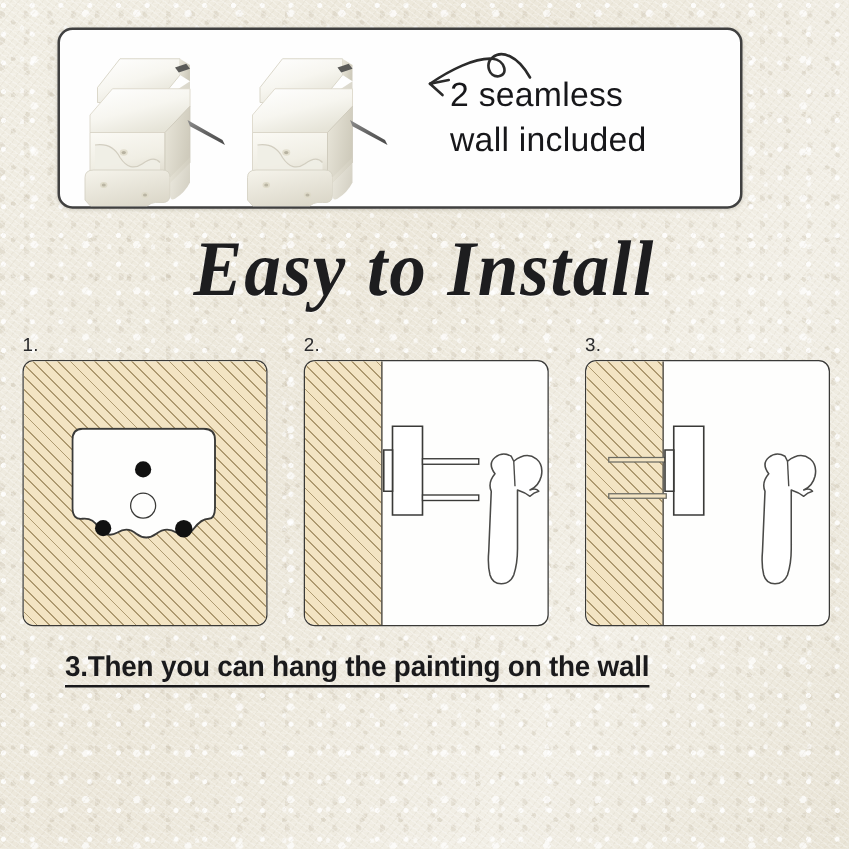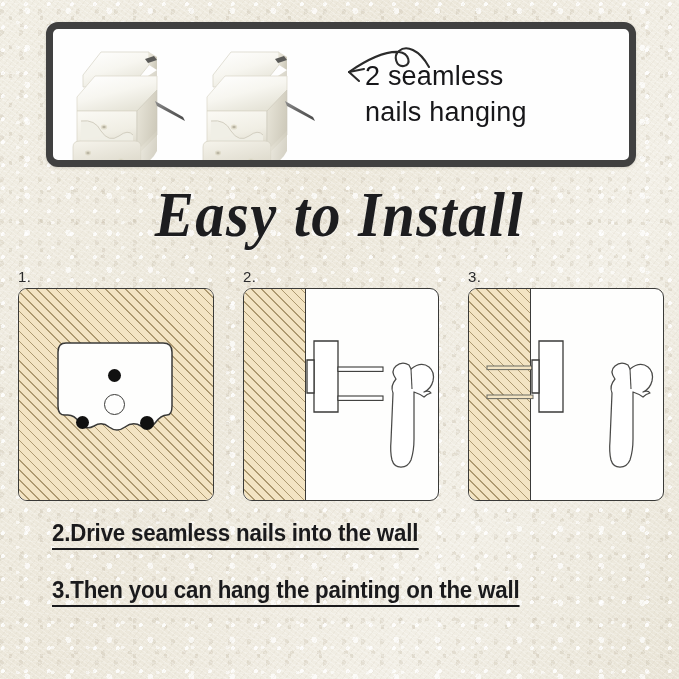--- a/index.html
+++ b/index.html
@@ -34,24 +34,24 @@
       repeating-linear-gradient(37deg, rgba(255,255,255,0.5) 0 1px, transparent 1px 4px),
       repeating-linear-gradient(-52deg, rgba(196,187,167,0.22) 0 1px, transparent 1px 5px),
       repeating-linear-gradient(7deg, rgba(255,255,255,0.3) 0 1px, transparent 1px 7px);
   }
 
   
   .nails-card {
     position: absolute;
     left: 46px;
     top: 22px;
-    width: 590px;
+    width: 548px;
     height: 145px;
     background: #fefefe;
-    border: 7px solid #404040;
+    border: 2px solid #404040;
     border-radius: 12px;
     box-shadow: 0 1px 3px rgba(120,115,100,0.25);
     overflow: hidden;
   }
 
   .nails-card-inner {
     position: absolute;
     inset: 0;
     display: flex;
     align-items: center;
@@ -283,21 +283,21 @@
           <ellipse cx="50" cy="118" rx="1.6" ry="1.2" fill="#bab5a3"></ellipse>
           <ellipse cx="33" cy="84" rx="3.2" ry="2.6" fill="#e2dece"></ellipse>
           <ellipse cx="33" cy="84" rx="1.7" ry="1.3" fill="#b7b2a0"></ellipse>
           <path d="M84,58 L112,74 L114,78 L86,63 Z" fill="url(#nailMetal)"></path>
         </g>
       </svg>
     </div>
 
     <div>
       <div class="nail-label">2 seamless</div>
-      <div class="nail-label">nails hanging</div>
+      <div class="nail-label">wall included</div>
     </div>
   </div>
 
   <svg class="curly-arrow" viewBox="0 0 130 62">
     <path d="M126,28 C116,10 103,6 96,12 C90,17 93,28 101,27 C109,26 106,14 96,13 C82,12 62,22 46,33" fill="none" stroke="#2b2b2b" stroke-width="2.1" stroke-linecap="round"></path>
     <path d="M46,33 L61,30 M46,33 L56,42" fill="none" stroke="#2b2b2b" stroke-width="2.1" stroke-linecap="round"></path>
   </svg>
 </div>
 
 <div class="heading">Easy to Install</div>
@@ -370,18 +370,15 @@
           <path d="M146,90 Q140,82 146,77 Q152,72 159,76 L161,80 Q171,72 179,78 Q185,83 183,92 Q181,100 174,103 Q179,101 181,104 Q177,105 174,108 Q170,105 164,103 L164,150 Q164,162 161,171 Q158,178 151,178 Q144,178 142,171 Q140,163 141,152 L143,104 Q140,97 146,90 Z" fill="#ffffff" stroke="#4a4a48" stroke-width="1.25" stroke-linejoin="round"></path>
           <path d="M161,80 L162,100" fill="none" stroke="#4a4a48" stroke-width="1.1"></path>
         </g>
       </svg>
     </div>
   </div>
 </div>
 
 <div class="steps">
   <div class="step-row">
-    <span class="step-line">2.Drive seamless nails into the wall</span>
-  </div>
-  <div class="step-row">
     <span class="step-line">3.Then you can hang the painting on the wall</span>
   </div>
 </div>
 
 </body></html>

